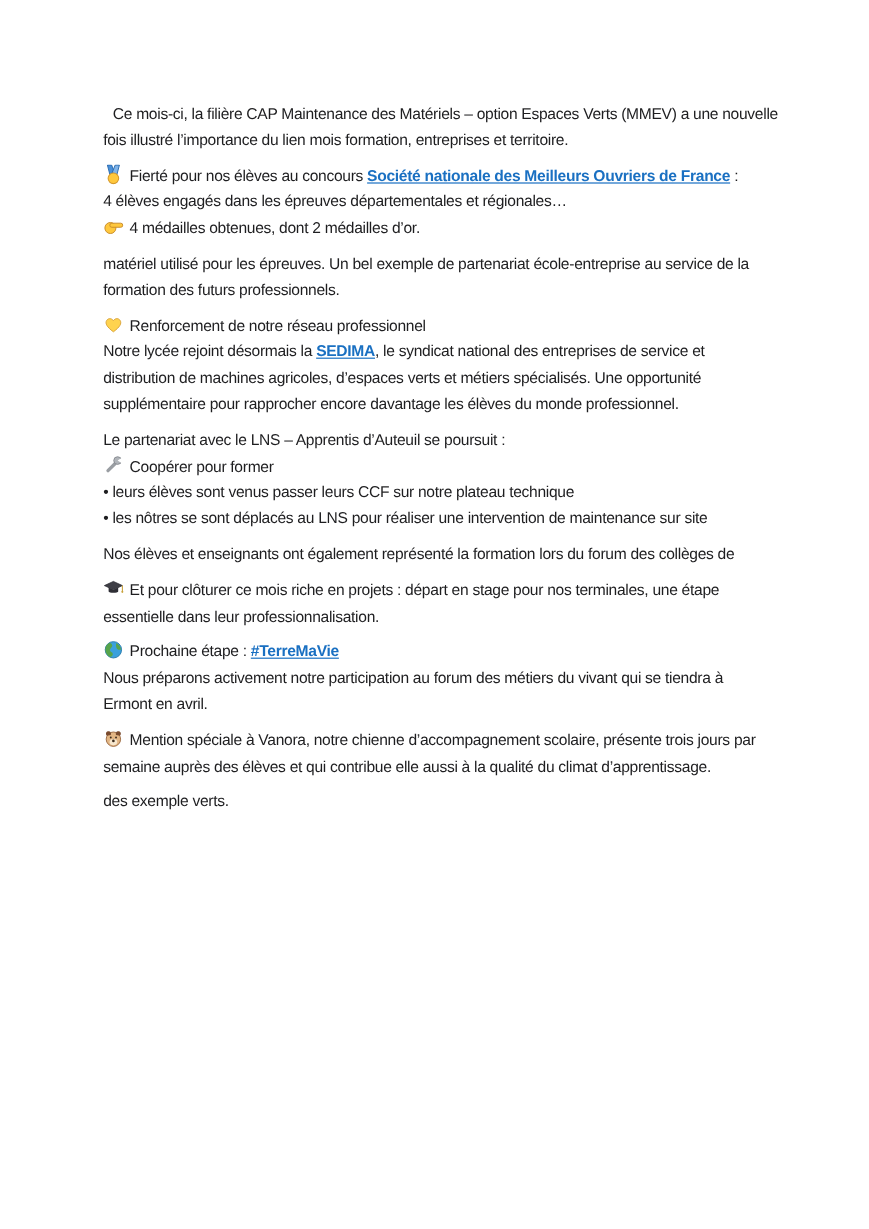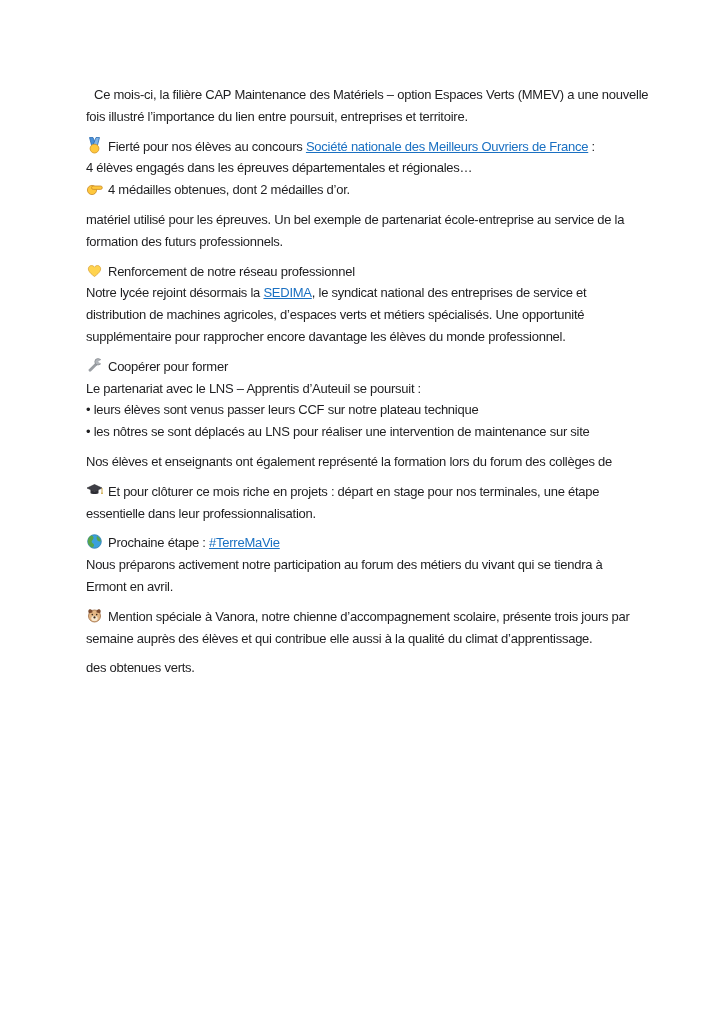--- a/index.html
+++ b/index.html
@@ -17,33 +17,33 @@
   }
   .para { margin:0 0 8px 0; }
   .ln { white-space:nowrap; }
   .indent-first { padding-left:8px; }
   .ico {
     display:inline-block; width:17px; height:17px;
     vertical-align:-3px; margin-right:5px;
   }
   .ico svg { display:block; width:17px; height:17px; }
   a.lnk {
-    color:var(--link); font-weight:normal;
+    color:var(--link); font-weight:bold;
     text-decoration:underline; cursor:pointer;
   }
 </style>
 </head>
 <body>
 
 <div class="page">
   <div class="content">
 
     <div class="para">
       <div class="ln indent-first"><span>Ce mois-ci, la filière CAP Maintenance des Matériels – option Espaces Verts (MMEV) a une nouvelle</span></div>
-      <div class="ln"><span>fois illustré l’importance du lien entre poursuit, entreprises et territoire.</span></div>
+      <div class="ln"><span>fois illustré l’importance du lien mois formation, entreprises et territoire.</span></div>
     </div>
 
     <div class="para">
       <div class="ln"><span class="ico"><svg viewBox="0 0 17 17">
               <polygon points="3.5,0.5 7,0.5 9.6,7 5.6,8.6" fill="#4a90d9" stroke="#2b6cb0" stroke-width="0.8"></polygon>
               <polygon points="13.5,0.5 10,0.5 7.4,7 11.4,8.6" fill="#7fb3e8" stroke="#2b6cb0" stroke-width="0.8"></polygon>
               <circle cx="8.5" cy="11.6" r="4.4" fill="#ffc83d" stroke="#d69a2d" stroke-width="0.9"></circle>
             </svg></span><span>Fierté pour nos élèves au concours </span><a class="lnk">Société nationale des Meilleurs Ouvriers de France</a><span> :</span></div>
       <div class="ln"><span>4 élèves engagés dans les épreuves départementales et régionales…</span></div>
       <div class="ln"><span class="ico"><svg viewBox="0 0 17 17">
@@ -62,26 +62,26 @@
     <div class="para">
       <div class="ln"><span class="ico"><svg viewBox="0 0 17 17">
               <path d="M8.5 14.5 C3 10.5 1.5 7.5 2.8 5.2 C4 3 7 3 8.5 5.2 C10 3 13 3 14.2 5.2 C15.5 7.5 14 10.5 8.5 14.5 Z" fill="#ffd34e" stroke="#d9a43b" stroke-width="0.8"></path>
             </svg></span><span>Renforcement de notre réseau professionnel</span></div>
       <div class="ln"><span>Notre lycée rejoint désormais la </span><a class="lnk">SEDIMA</a><span>, le syndicat national des entreprises de service et</span></div>
       <div class="ln"><span>distribution de machines agricoles, d’espaces verts et métiers spécialisés. Une opportunité</span></div>
       <div class="ln"><span>supplémentaire pour rapprocher encore davantage les élèves du monde professionnel.</span></div>
     </div>
 
     <div class="para">
+      <div class="ln"><span>Le partenariat avec le LNS – Apprentis d’Auteuil se poursuit :</span></div>
       <div class="ln"><span class="ico"><svg viewBox="0 0 17 17">
               <path d="M4 13.2 L10 7.2" stroke="#9a9ea3" stroke-width="2.8" stroke-linecap="round"></path>
               <circle cx="12" cy="4.8" r="3.2" fill="#b0b4b9" stroke="#82868b" stroke-width="0.7"></circle>
               <polygon points="12,4.8 17,1.6 17,8" fill="#ffffff"></polygon>
             </svg></span><span>Coopérer pour former</span></div>
-      <div class="ln"><span>Le partenariat avec le LNS – Apprentis d’Auteuil se poursuit :</span></div>
       <div class="ln"><span>• leurs élèves sont venus passer leurs CCF sur notre plateau technique</span></div>
       <div class="ln"><span>• les nôtres se sont déplacés au LNS pour réaliser une intervention de maintenance sur site</span></div>
     </div>
 
     <div class="para">
       <div class="ln"><span>Nos élèves et enseignants ont également représenté la formation lors du forum des collèges de</span></div>
     </div>
 
     <div class="para">
       <div class="ln"><span class="ico"><svg viewBox="0 0 17 17">
@@ -110,17 +110,17 @@
               <path d="M14 6.2 C15.6 4 14.2 1.8 12 2.4 C10.7 2.8 10.1 4.2 10.7 5.6 Z" fill="#7a4b2e"></path>
               <ellipse cx="8.5" cy="11.4" rx="3.2" ry="2.6" fill="#f7e7ce"></ellipse>
               <circle cx="6.3" cy="7.6" r="0.8" fill="#3a2a1c"></circle>
               <circle cx="10.7" cy="7.6" r="0.8" fill="#3a2a1c"></circle>
               <circle cx="8.5" cy="10.4" r="1.1" fill="#3a2a1c"></circle>
             </svg></span><span>Mention spéciale à Vanora, notre chienne d’accompagnement scolaire, présente trois jours par</span></div>
       <div class="ln"><span>semaine auprès des élèves et qui contribue elle aussi à la qualité du climat d’apprentissage.</span></div>
     </div>
 
     <div class="para">
-      <div class="ln"><span>des obtenues verts.</span></div>
+      <div class="ln"><span>des exemple verts.</span></div>
     </div>
 
   </div>
 </div>
 
 </body></html>

